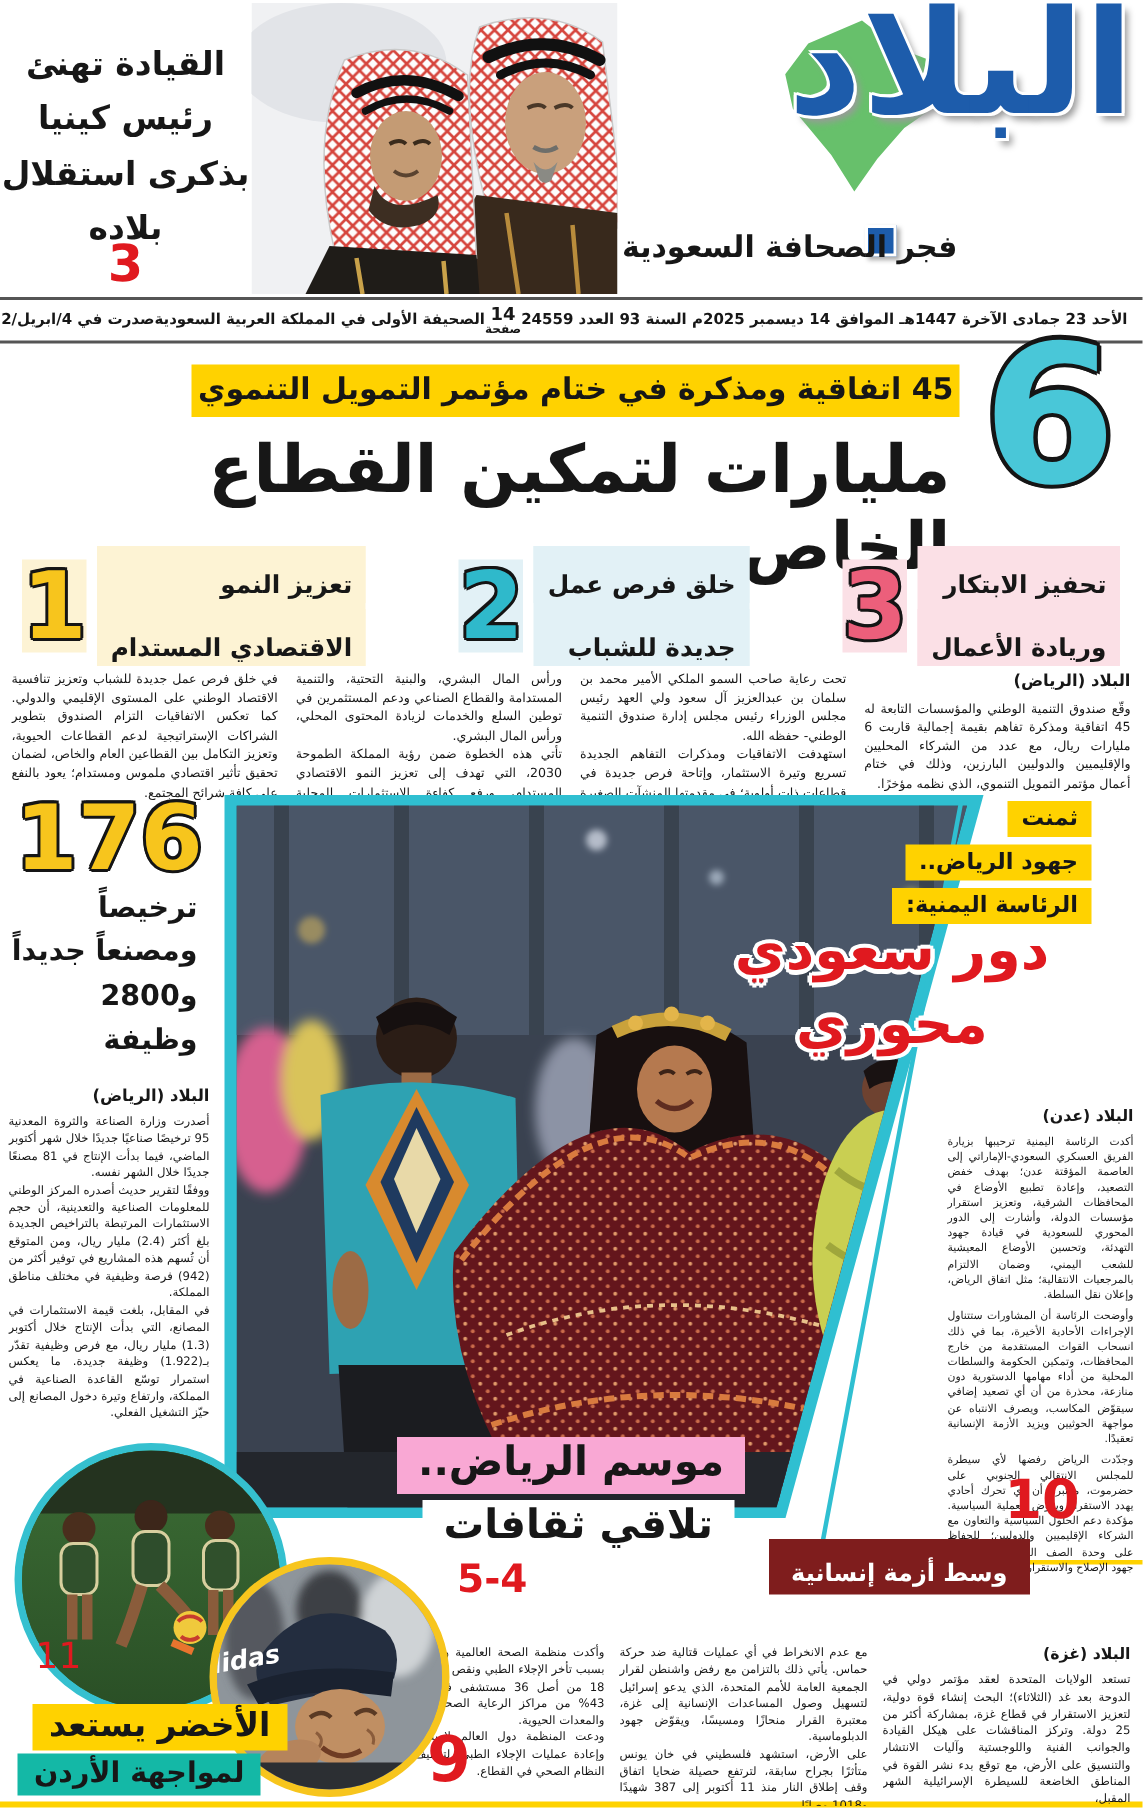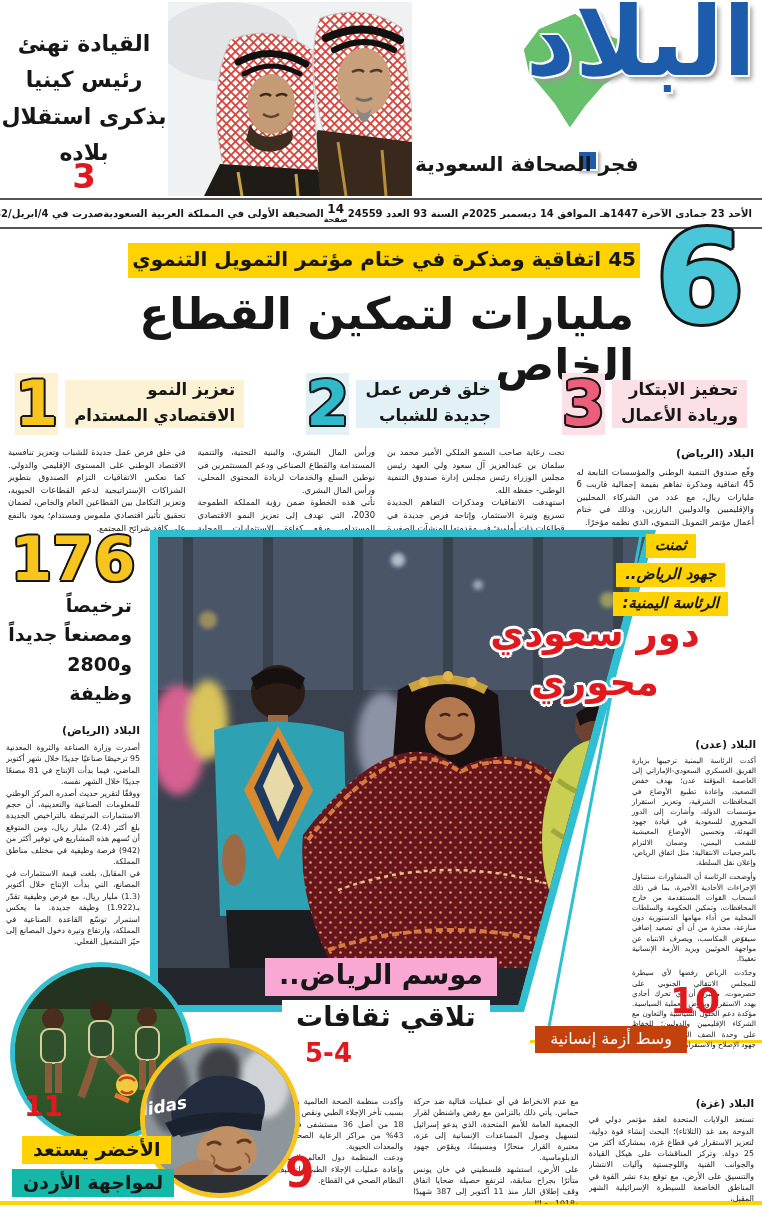--- a/index.html
+++ b/index.html
@@ -36,21 +36,21 @@
   .pagescell .l{font-size:8px;font-weight:700;}
   
   .kicker{right:122px;top:243px;background:#ffd200;padding:4px 4px 7px;font-size:20px;font-weight:700;}
   .big6{left:638px;top:208px;width:124px;font-size:128px;font-weight:700;color:#49c7d8;line-height:1.1;text-align:center;}
   .lead-headline{right:128px;top:288px;font-size:44px;font-weight:700;letter-spacing:-1px;}
   .points{left:15px;top:366px;width:732px;height:76px;display:flex;direction:ltr;
         justify-content:space-between;align-items:center;}
   .pt{display:flex;direction:ltr;align-items:center;gap:7px;}
   .pt .d{font-size:62px;font-weight:700;line-height:1;}
   .pt .labs{display:flex;flex-direction:column;gap:4px;align-items:flex-start;direction:rtl;}
-  .pt .labs span{display:block;padding:0 9px 3px;font-size:16.5px;font-weight:700;text-align:center;}
+  .pt .labs span{display:block;padding:16px 9px 3px;font-size:16.5px;font-weight:700;text-align:center;}
   .d1{color:#f7c51d;} .d2{color:#2fb9cb;} .d3{color:#ec5f7b;}
   .t1 span{background:#fdf3d4;} .t2 span{background:#e2f1f6;} .t3 span{background:#fbe0e6;}
   .leadtext{left:8px;top:446px;width:746px;height:92px;display:grid;grid-template-columns:1fr 1fr 1fr 1fr;
         gap:12px;}
   .leadtext .col{font-size:8.4px;line-height:1.5;overflow:hidden;}
   .byline{font-size:11px;font-weight:700;margin:0 0 3px;}
   .ref8a{font-size:30px;font-weight:700;color:#e0191f;text-align:center;margin-top:2px;}
   
   .sidebar{left:0;top:528px;width:146px;padding:0 6px;box-sizing:border-box;}
   .n176{font-size:60px;font-weight:700;color:#f7c51d;line-height:1.05;text-align:center;}
@@ -58,44 +58,44 @@
   .sb-byline{font-size:11px;font-weight:700;margin-top:15px;}
   .sb-body{font-size:7.8px;line-height:1.47;margin-top:5px;height:262px;overflow:hidden;}
   .sb-ref{font-size:38px;font-weight:700;color:#e0191f;text-align:center;margin-top:4px;}
   
   .season-photo{left:148px;top:530px;width:512px;height:482px;}
   .col-rule{left:390px;top:530px;width:260px;height:505px;pointer-events:none;}
   .cap1{left:265px;top:958px;background:#f9a8d4;padding:1px 14px 6px;font-size:27px;font-weight:700;z-index:3;}
   .cap2{left:282px;top:1000px;background:#fff;padding:1px 14px 6px;font-size:27px;font-weight:700;z-index:3;}
   .ref54{left:305px;top:1038px;font-size:26px;font-weight:700;color:#e0191f;z-index:3;}
   
-  .y-kickers{right:34px;top:534px;display:flex;flex-direction:column;align-items:center;gap:5px;z-index:2;font-style:italic;}
+  .y-kickers{right:34px;top:534px;display:flex;flex-direction:column;align-items:flex-start;gap:5px;z-index:2;}
   .y-kickers span{background:#ffd200;padding:2px 9px 4px;font-size:15px;font-weight:700;}
   .y-headline{left:428px;top:610px;width:334px;text-align:center;font-size:37px;font-weight:700;
         color:#e0191f;line-height:1.32;z-index:2;}
   .y-body{left:632px;top:737px;width:124px;font-size:7.2px;line-height:1.42;z-index:2;}
   .y-body p{margin:0 0 4px;}
   .y-byline{font-size:10.5px;font-weight:700;margin:0 0 4px;}
   .ref10{left:670px;top:980px;font-size:36px;font-weight:700;color:#e0191f;z-index:2;}
   
   .g-rule{left:530px;top:1040px;width:232px;height:3px;background:#ffd200;}
-  .g-kicker{right:75px;top:1026px;background:#c2410c;color:#fff;padding:3px 15px 5px;
-        font-size:16px;font-weight:400;z-index:2;}
+  .g-kicker{right:75px;top:1026px;background:#7f1d1d;color:#fff;padding:13px 15px 5px;
+        font-size:16px;font-weight:700;z-index:2;}
   .g-headline{right:15px;top:1052px;font-size:28px;font-weight:700;}
   .g-grid{left:238px;top:1096px;width:516px;height:108px;display:grid;grid-template-columns:1fr 1fr 1fr;
         gap:10px;z-index:1;}
   .g-grid .col{font-size:7.8px;line-height:1.45;overflow:hidden;}
   .g-byline{font-size:10.5px;font-weight:700;margin:0 0 3px;}
   .ref9{left:285px;top:1148px;font-size:42px;font-weight:700;color:#e0191f;z-index:4;}
   .bot-rule{left:0;top:1201px;width:762px;height:4px;background:#ffd200;}
   
   .foot-circle{left:10px;top:962px;width:172px;height:172px;border:5px solid #35c0cf;border-radius:50%;
         overflow:hidden;z-index:2;background:#2e5d2b;}
-  .ref11{left:24px;top:1090px;font-size:28px;font-weight:700;color:#e0191f;z-index:4;}
-  .f-chip1{left:22px;top:1136px;background:#ffd200;padding:2px 11px 4px;font-size:19px;font-weight:700;z-index:4;}
+  .ref11{left:24px;top:1090px;font-size:24px;font-weight:400;color:#e0191f;z-index:4;}
+  .f-chip1{left:22px;top:1136px;background:#ffd200;padding:2px 11px 4px;font-size:22px;font-weight:700;z-index:4;}
   .f-chip2{left:12px;top:1169px;background:#14b8a6;padding:2px 11px 4px;font-size:19px;font-weight:700;z-index:4;}
   .cry-circle{left:140px;top:1038px;width:150px;height:150px;border:5px solid #f7c51d;border-radius:50%;
         overflow:hidden;z-index:3;background:#8e959b;}
   .cry-cap{left:170px;top:1150px;display:flex;flex-direction:column;gap:2px;z-index:5;align-items:flex-start;}
   .cry-cap span{background:#fff;padding:1px 7px 2px;font-size:10.5px;font-weight:700;}
 </style>
 </head>
 <body>
 
 <div class="page">

